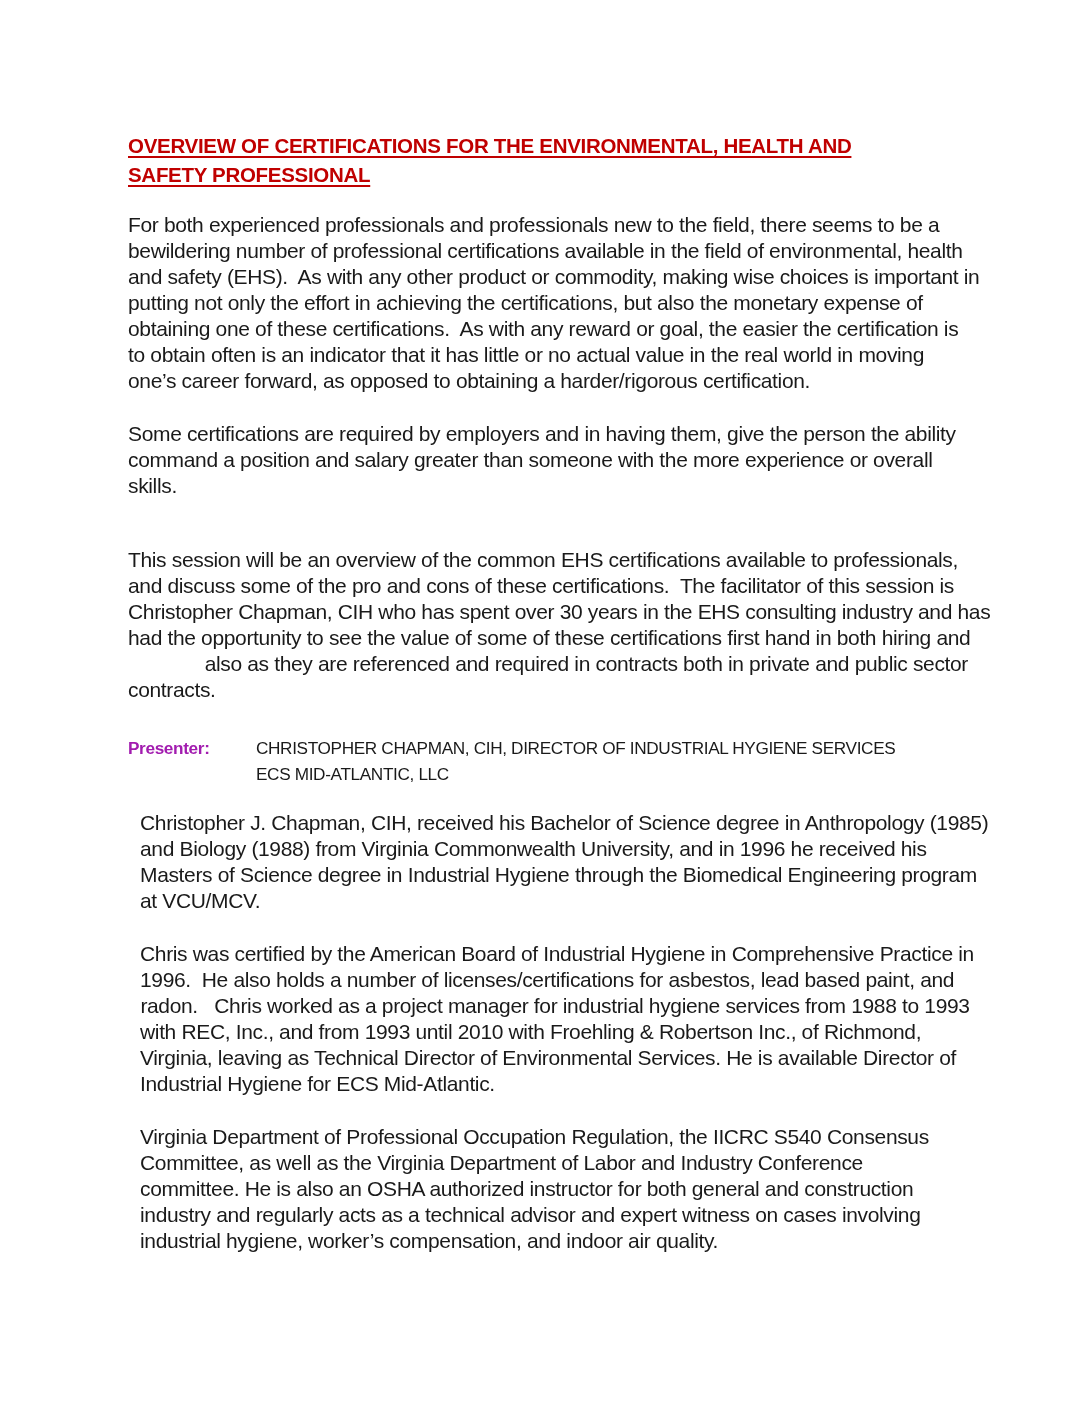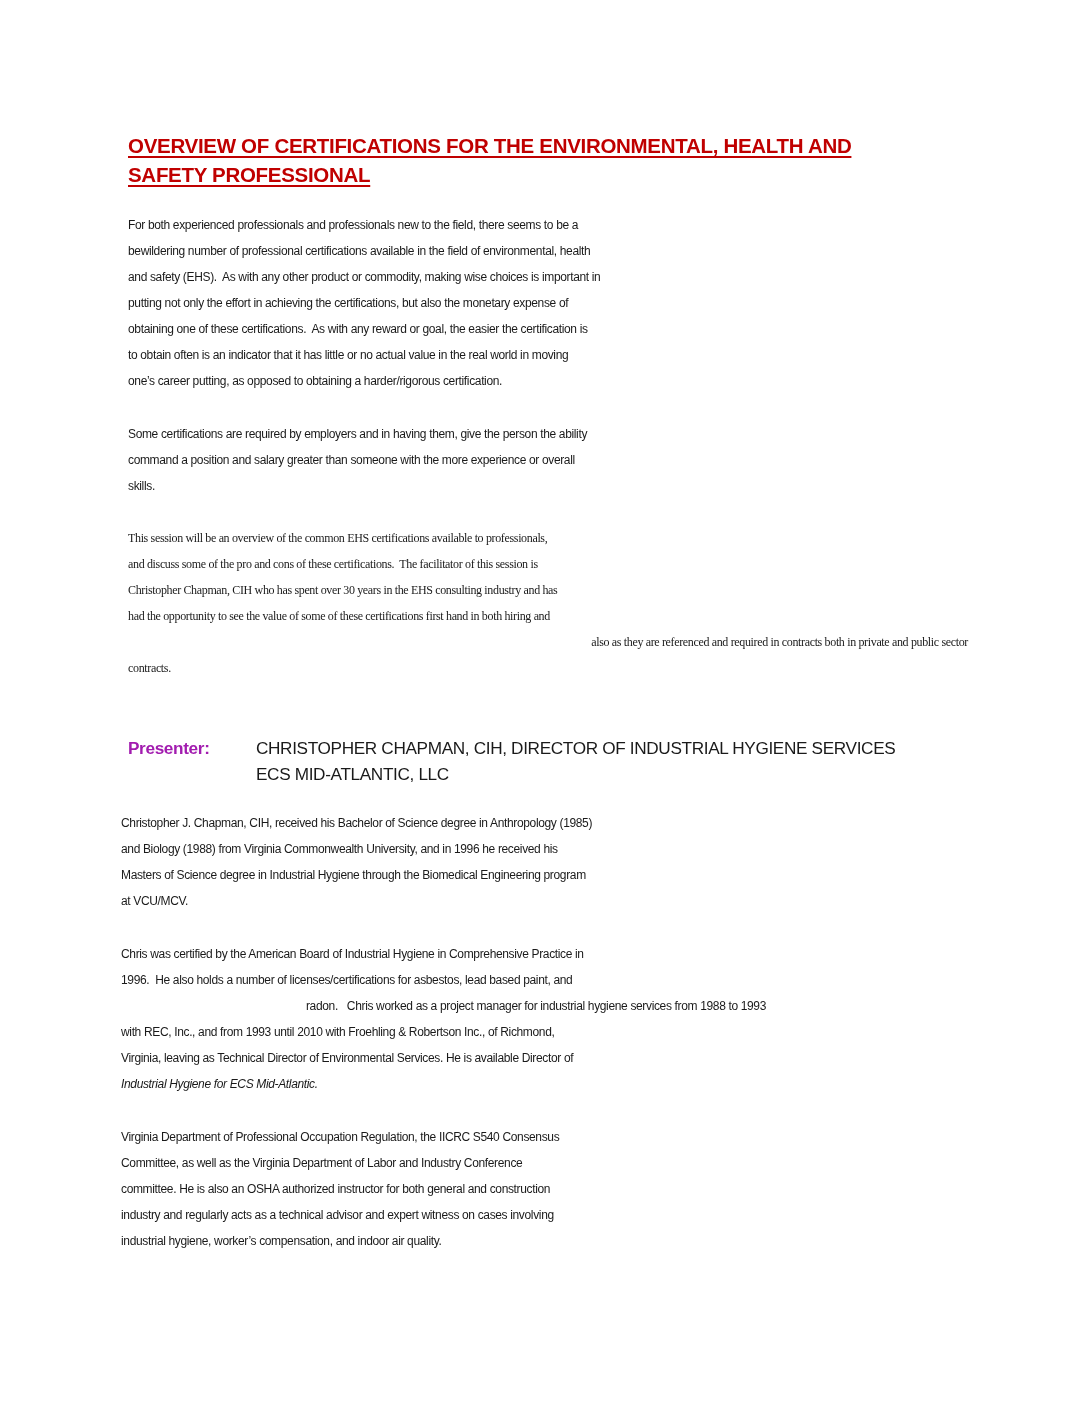--- a/index.html
+++ b/index.html
@@ -10,31 +10,31 @@
     }
     .title {
       position: absolute; left: 128px; top: 131px; width: 820px;
       color: #c00000; font-weight: bold; font-size: 20.5px; line-height: 29px;
       letter-spacing: -0.3px;
     }
     .title .line { display: block; white-space: nowrap; }
     .title .line span { text-decoration: underline; text-decoration-thickness: 2px; text-underline-offset: 3px; }
     .para {
       position: absolute; left: 128px; width: 840px;
-      font-size: 12px; line-height: 26px; letter-spacing: -0.35px;
+      font-size: 21px; line-height: 26px; letter-spacing: -0.35px;
     }
     .para .line { display: block; white-space: nowrap; }
     .p1 { top: 212px; }
     .p2 { top: 421px; }
-    .p3 { top: 525px; font-family: Liberation Serif, serif; }
+    .p3 { top: 547px; }
     .presenter { position: absolute; left: 128px; top: 735px; font-size: 17.2px; line-height: 26px; letter-spacing: -0.35px; }
     .presenter-label { position: absolute; left: 0; top: 0; color: #a21caf; font-weight: bold; white-space: nowrap; }
     .presenter-info { position: absolute; left: 128px; top: 0; white-space: nowrap; }
     .presenter-info .line { display: block; }
-    .bio { left: 121px; width: 830px; }
+    .bio { left: 140px; width: 830px; }
     .b1 { top: 810px; }
     .b2 { top: 941px; }
     .b3 { top: 1124px; }
   </style>
 </head>
 <body>
 
 <div class="page">
 
   <div class="title">
@@ -42,21 +42,21 @@
     <span class="line"><span style="white-space: pre;">SAFETY PROFESSIONAL</span></span>
   </div>
 
   <div class="para p1">
     <span class="line" style="white-space: pre;">For both experienced professionals and professionals new to the field, there seems to be a</span>
     <span class="line" style="white-space: pre;">bewildering number of professional certifications available in the field of environmental, health</span>
     <span class="line" style="white-space: pre;">and safety (EHS).  As with any other product or commodity, making wise choices is important in</span>
     <span class="line" style="white-space: pre;">putting not only the effort in achieving the certifications, but also the monetary expense of</span>
     <span class="line" style="white-space: pre;">obtaining one of these certifications.  As with any reward or goal, the easier the certification is</span>
     <span class="line" style="white-space: pre;">to obtain often is an indicator that it has little or no actual value in the real world in moving</span>
-    <span class="line" style="white-space: pre;">one’s career putting, as opposed to obtaining a harder/rigorous certification.</span>
+    <span class="line" style="white-space: pre;">one’s career forward, as opposed to obtaining a harder/rigorous certification.</span>
   </div>
 
   <div class="para p2">
     <span class="line" style="white-space: pre;">Some certifications are required by employers and in having them, give the person the ability</span>
     <span class="line" style="white-space: pre;">command a position and salary greater than someone with the more experience or overall</span>
     <span class="line" style="white-space: pre;">skills.</span>
   </div>
 
   <div class="para p3">
     <span class="line" style="white-space: pre;">This session will be an overview of the common EHS certifications available to professionals,</span>
@@ -81,21 +81,21 @@
     <span class="line" style="white-space: pre;">Masters of Science degree in Industrial Hygiene through the Biomedical Engineering program</span>
     <span class="line" style="white-space: pre;">at VCU/MCV.</span>
   </div>
 
   <div class="para bio b2">
     <span class="line" style="white-space: pre;">Chris was certified by the American Board of Industrial Hygiene in Comprehensive Practice in</span>
     <span class="line" style="white-space: pre;">1996.  He also holds a number of licenses/certifications for asbestos, lead based paint, and</span>
     <span class="line" style="white-space: pre; text-align: center;">radon.   Chris worked as a project manager for industrial hygiene services from 1988 to 1993</span>
     <span class="line" style="white-space: pre;">with REC, Inc., and from 1993 until 2010 with Froehling &amp; Robertson Inc., of Richmond,</span>
     <span class="line" style="white-space: pre;">Virginia, leaving as Technical Director of Environmental Services. He is available Director of</span>
-    <span class="line" style="white-space: pre; font-style: italic;">Industrial Hygiene for ECS Mid-Atlantic.</span>
+    <span class="line" style="white-space: pre;">Industrial Hygiene for ECS Mid-Atlantic.</span>
   </div>
 
   <div class="para bio b3">
     <span class="line" style="white-space: pre;">Virginia Department of Professional Occupation Regulation, the IICRC S540 Consensus</span>
     <span class="line" style="white-space: pre;">Committee, as well as the Virginia Department of Labor and Industry Conference</span>
     <span class="line" style="white-space: pre;">committee. He is also an OSHA authorized instructor for both general and construction</span>
     <span class="line" style="white-space: pre;">industry and regularly acts as a technical advisor and expert witness on cases involving</span>
     <span class="line" style="white-space: pre;">industrial hygiene, worker’s compensation, and indoor air quality.</span>
   </div>
 

